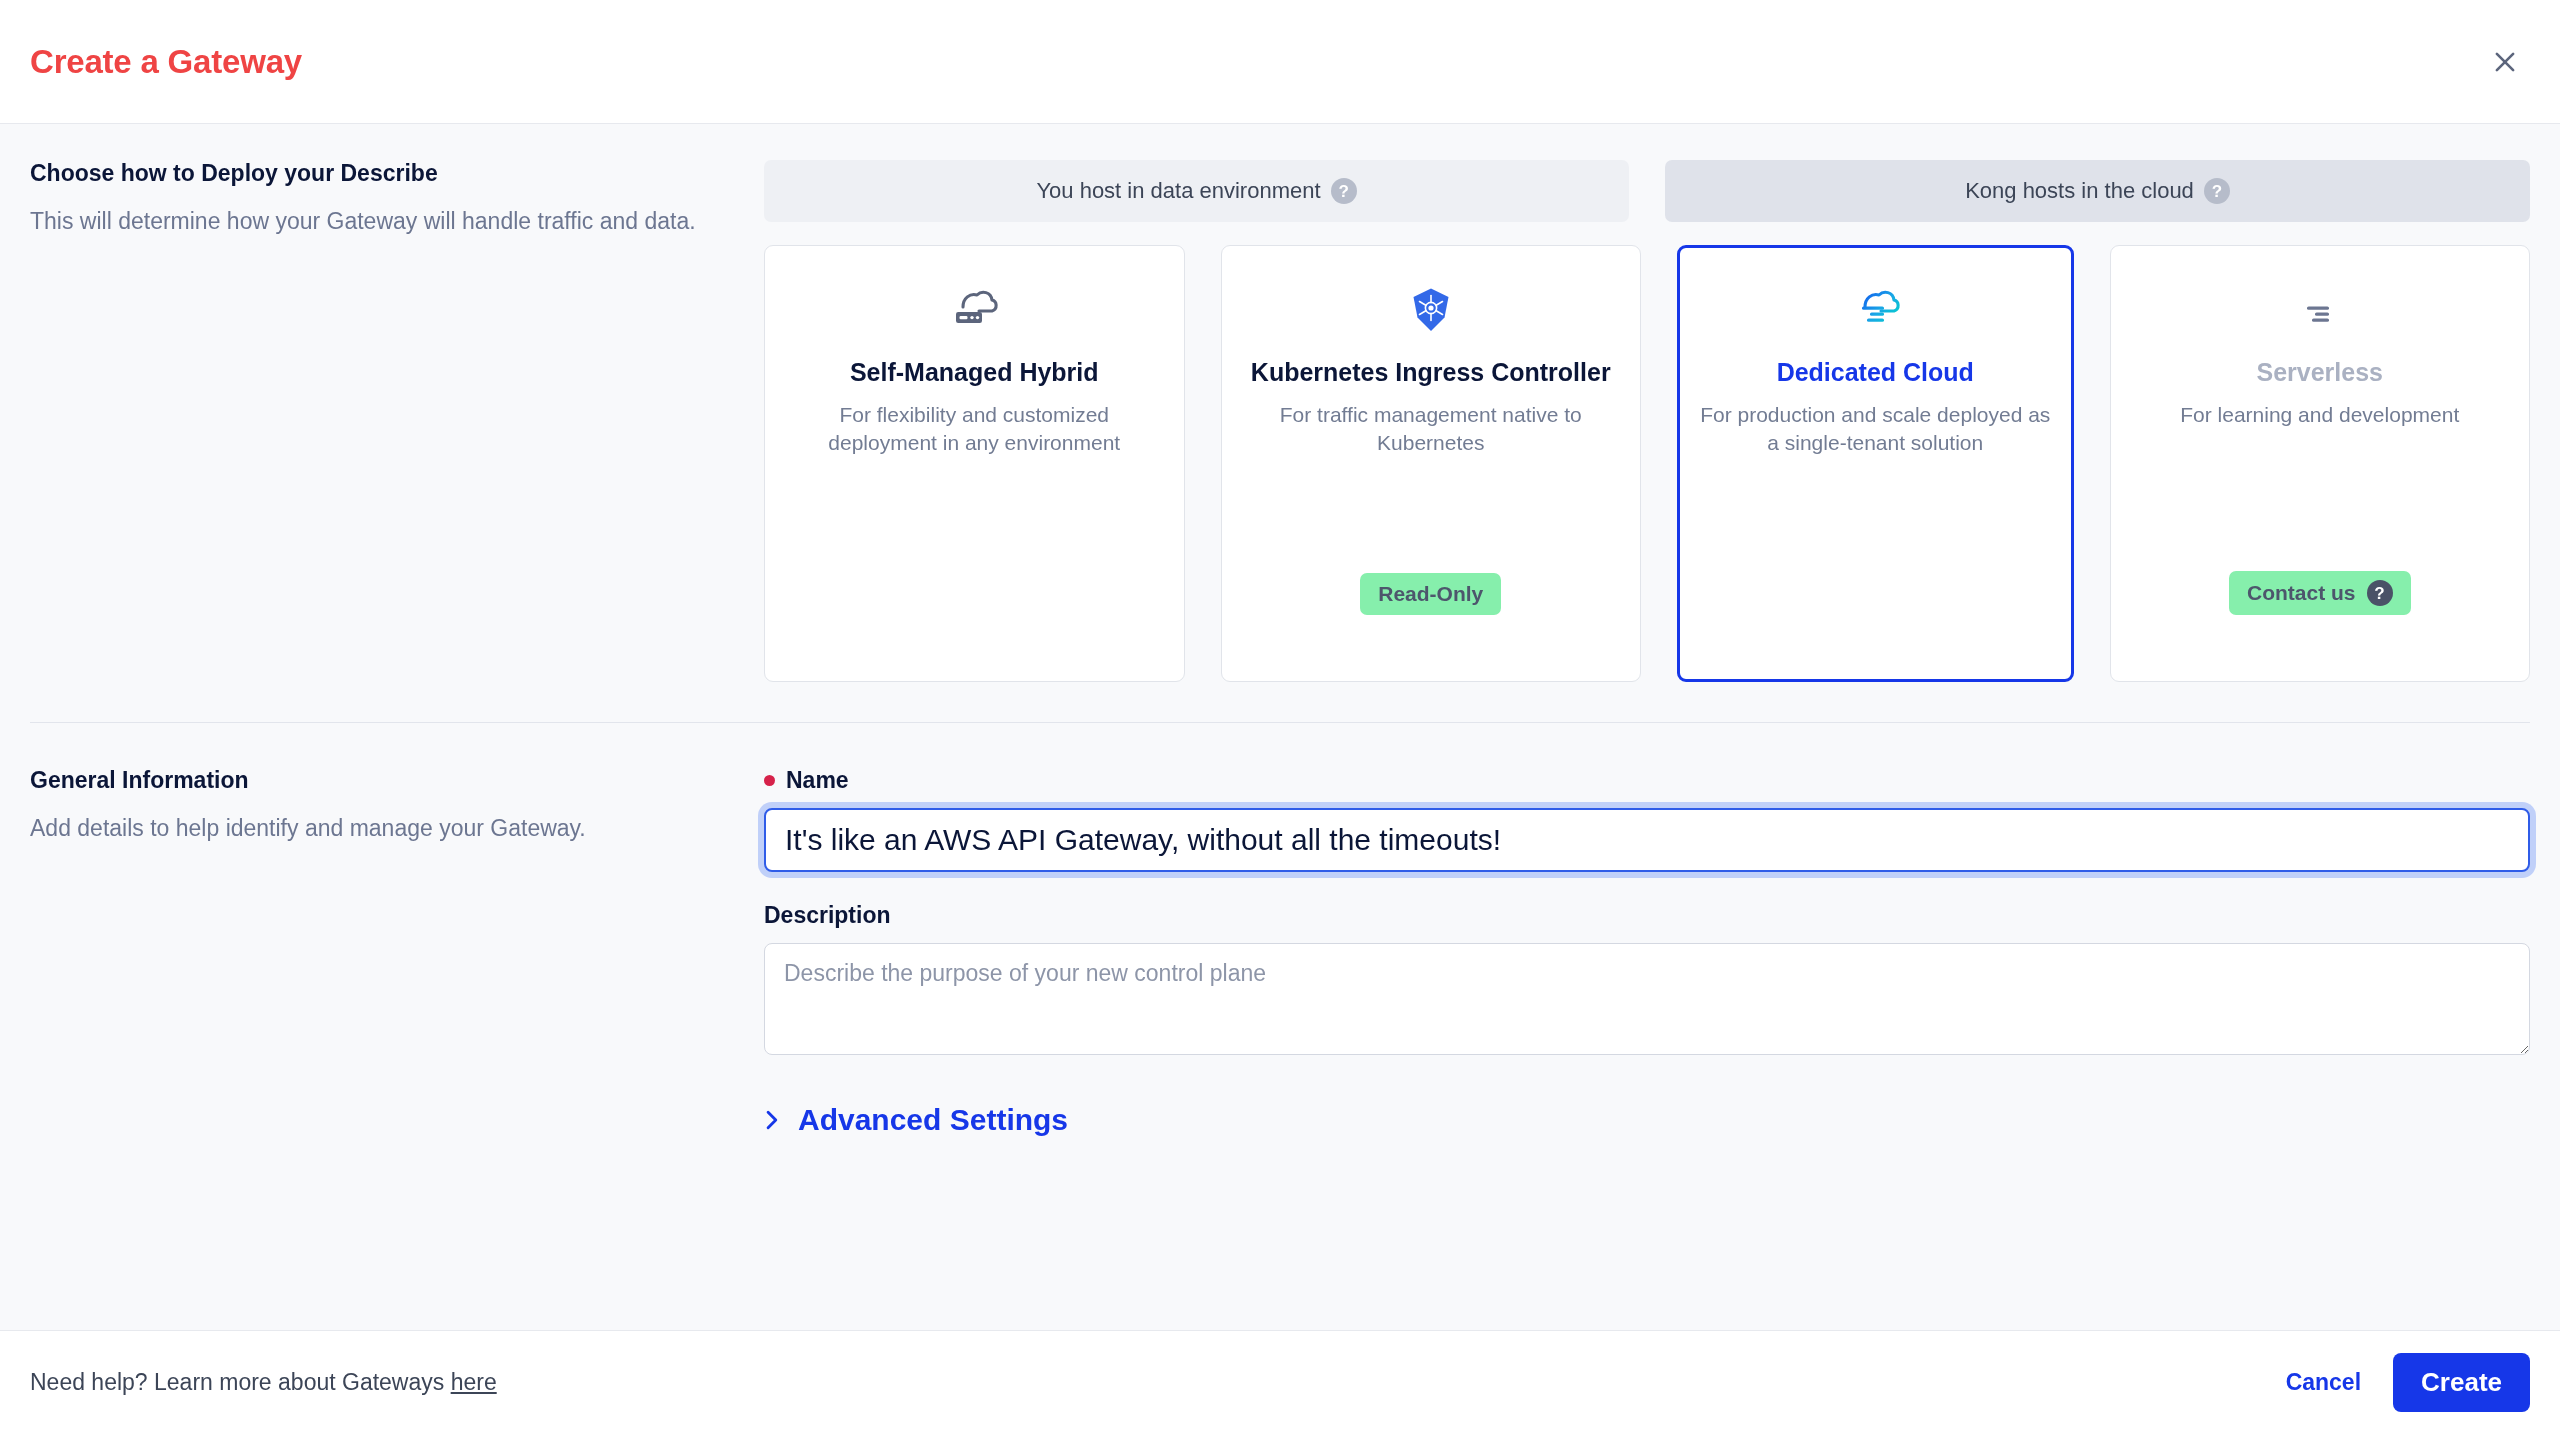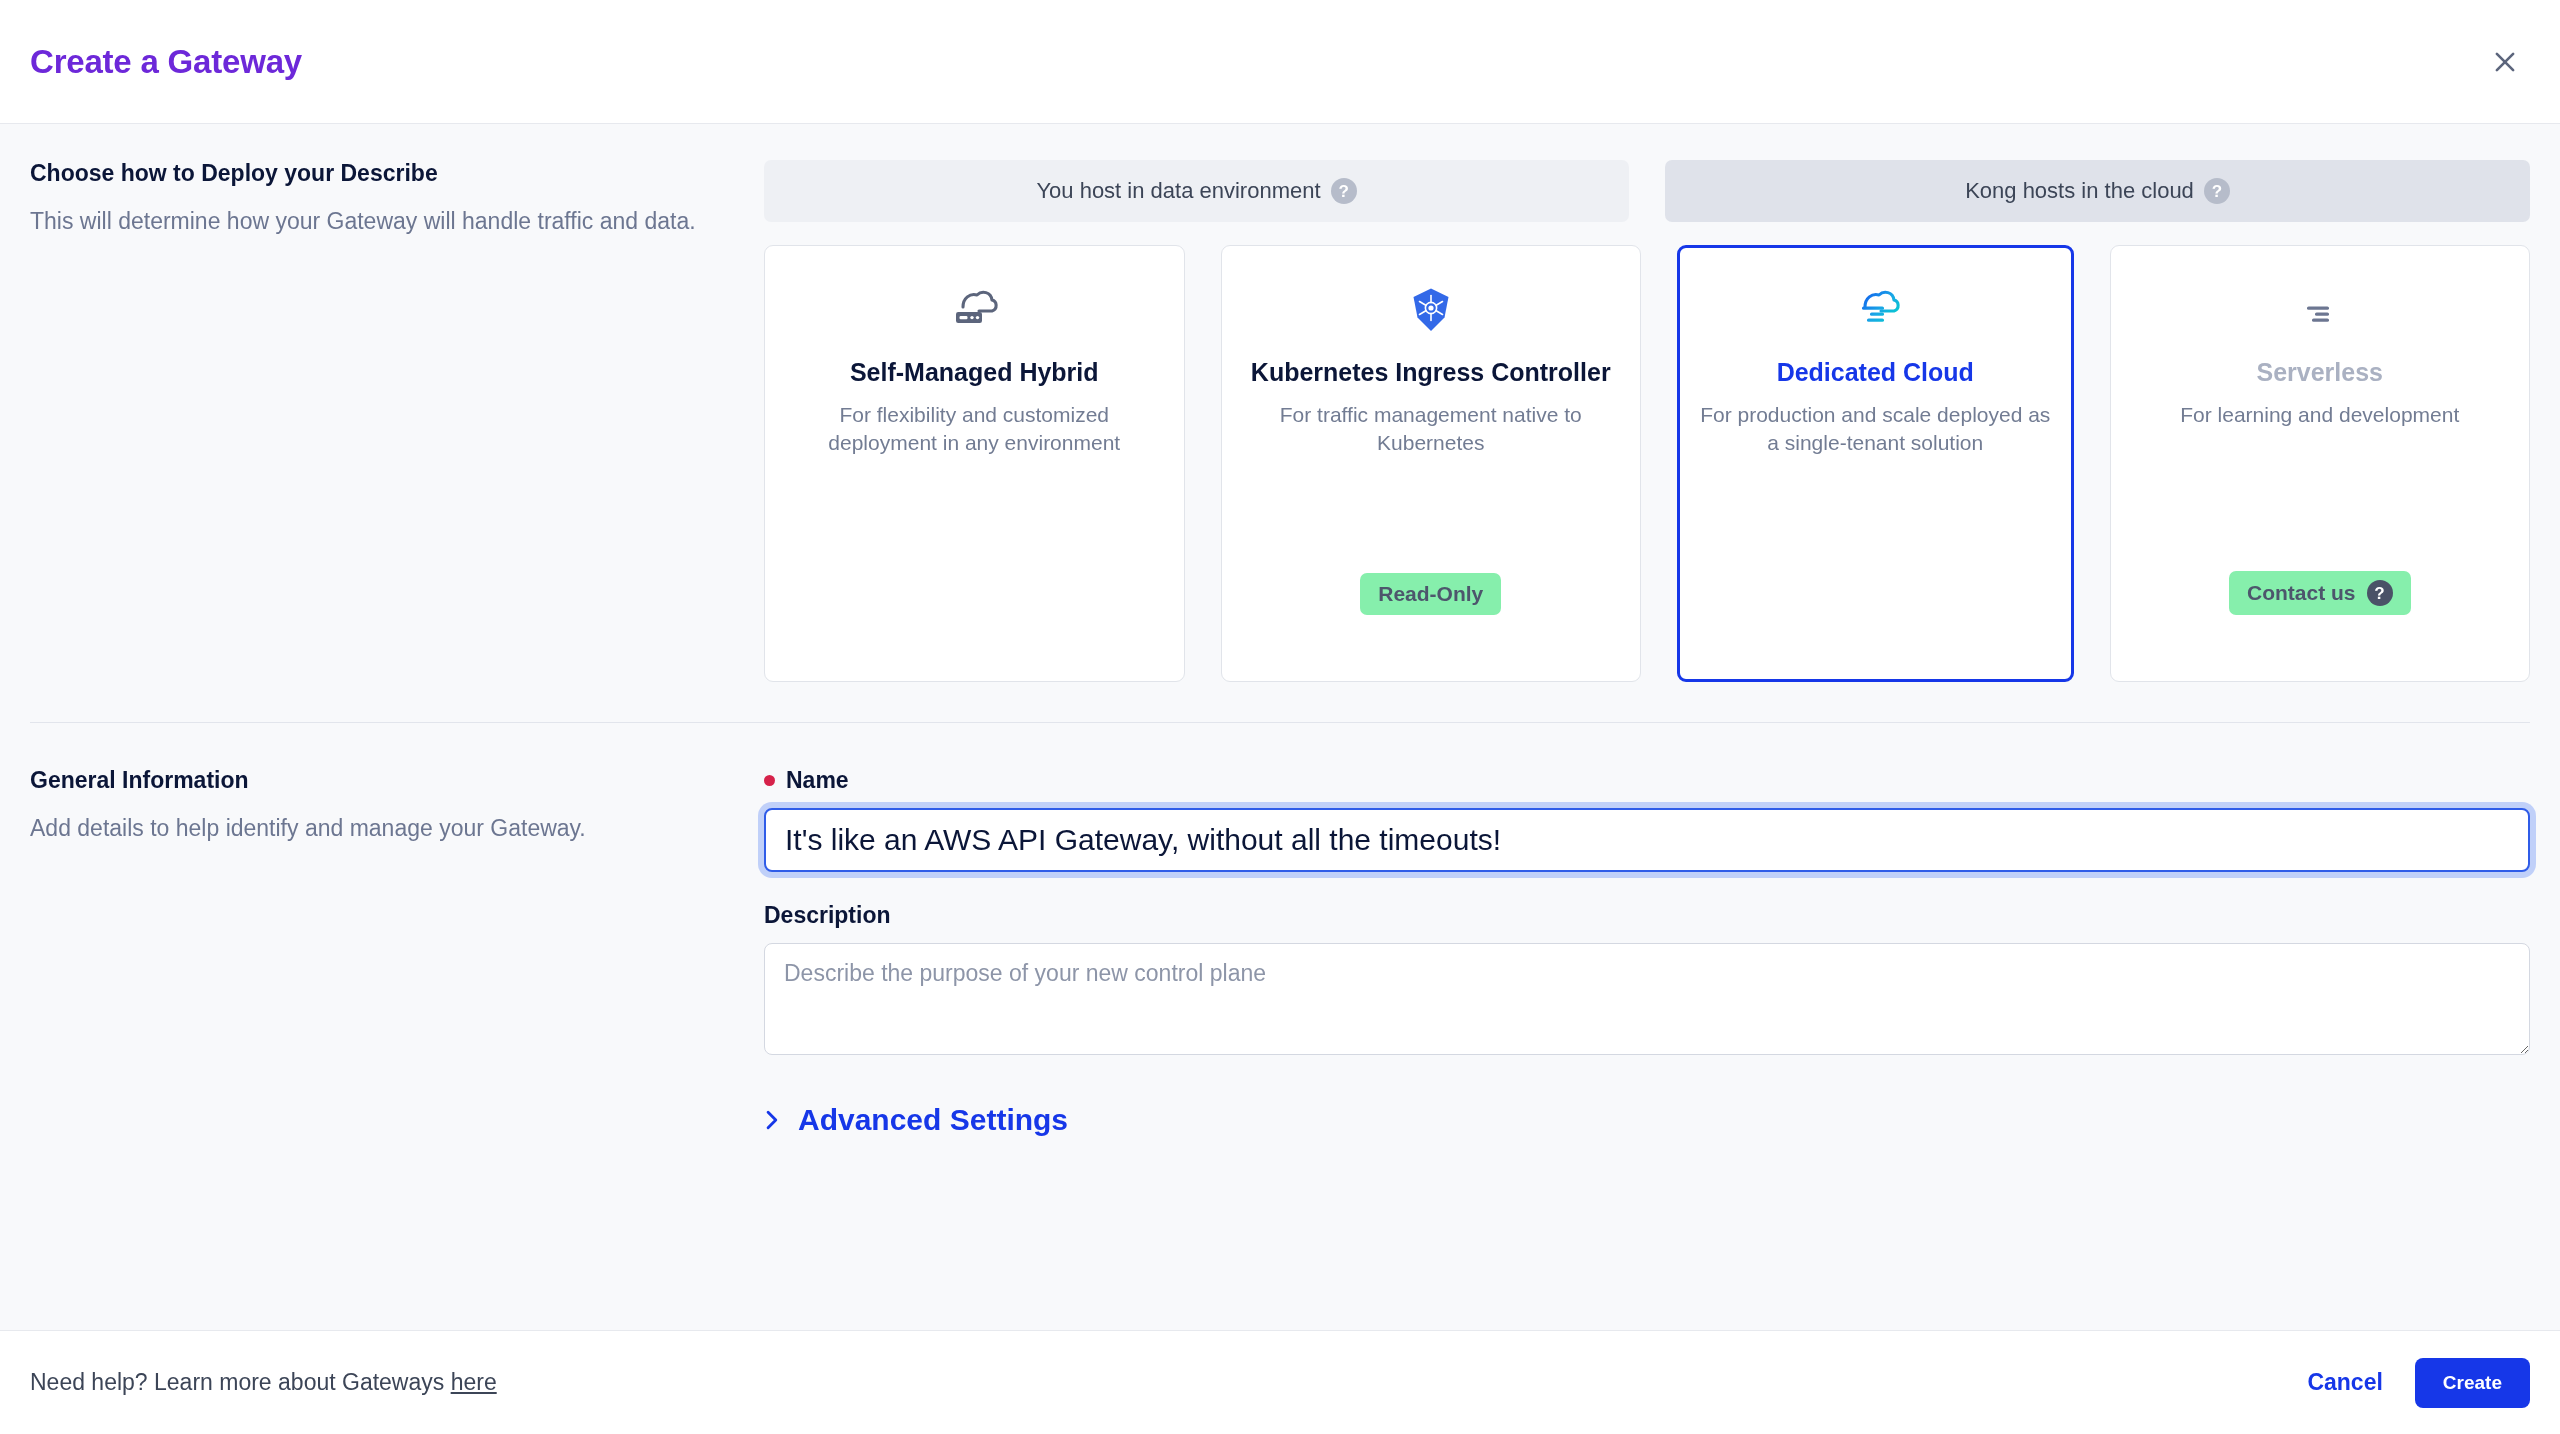--- a/index.html
+++ b/index.html
@@ -20,21 +20,21 @@
     height: 124px;
     flex: 0 0 124px;
     background: #ffffff;
     border-bottom: 1px solid #e7e9ee;
     display: flex; align-items: center;
     padding: 0 28px 0 30px;
   }
   .modal-title {
     font-size: 33px;
     font-weight: bold;
-    color: #6d28d9;
+    color: #ef4444;
     letter-spacing: -0.2px;
   }
   .header-spacer { flex: 1 1 auto; }
   .close-btn {
     width: 54px; height: 54px;
     display: flex; align-items: center; justify-content: center;
     border-radius: 8px; cursor: pointer;
     background: transparent; border: none;
   }
   .close-btn svg { display: block; }
@@ -247,21 +247,21 @@
     font-size: 23px; font-weight: bold;
     cursor: pointer;
     padding: 12px 16px;
     margin-right: 16px;
   }
   .btn-create {
     background: #1637e8;
     border: none;
     color: #ffffff;
     font-family: "Liberation Sans", sans-serif;
-    font-size: 19px; font-weight: bold;
+    font-size: 26px; font-weight: bold;
     border-radius: 8px;
     padding: 14px 28px;
     cursor: pointer;
   }
 </style>
 </head>
 <body>
 
 <div class="modal">
 

